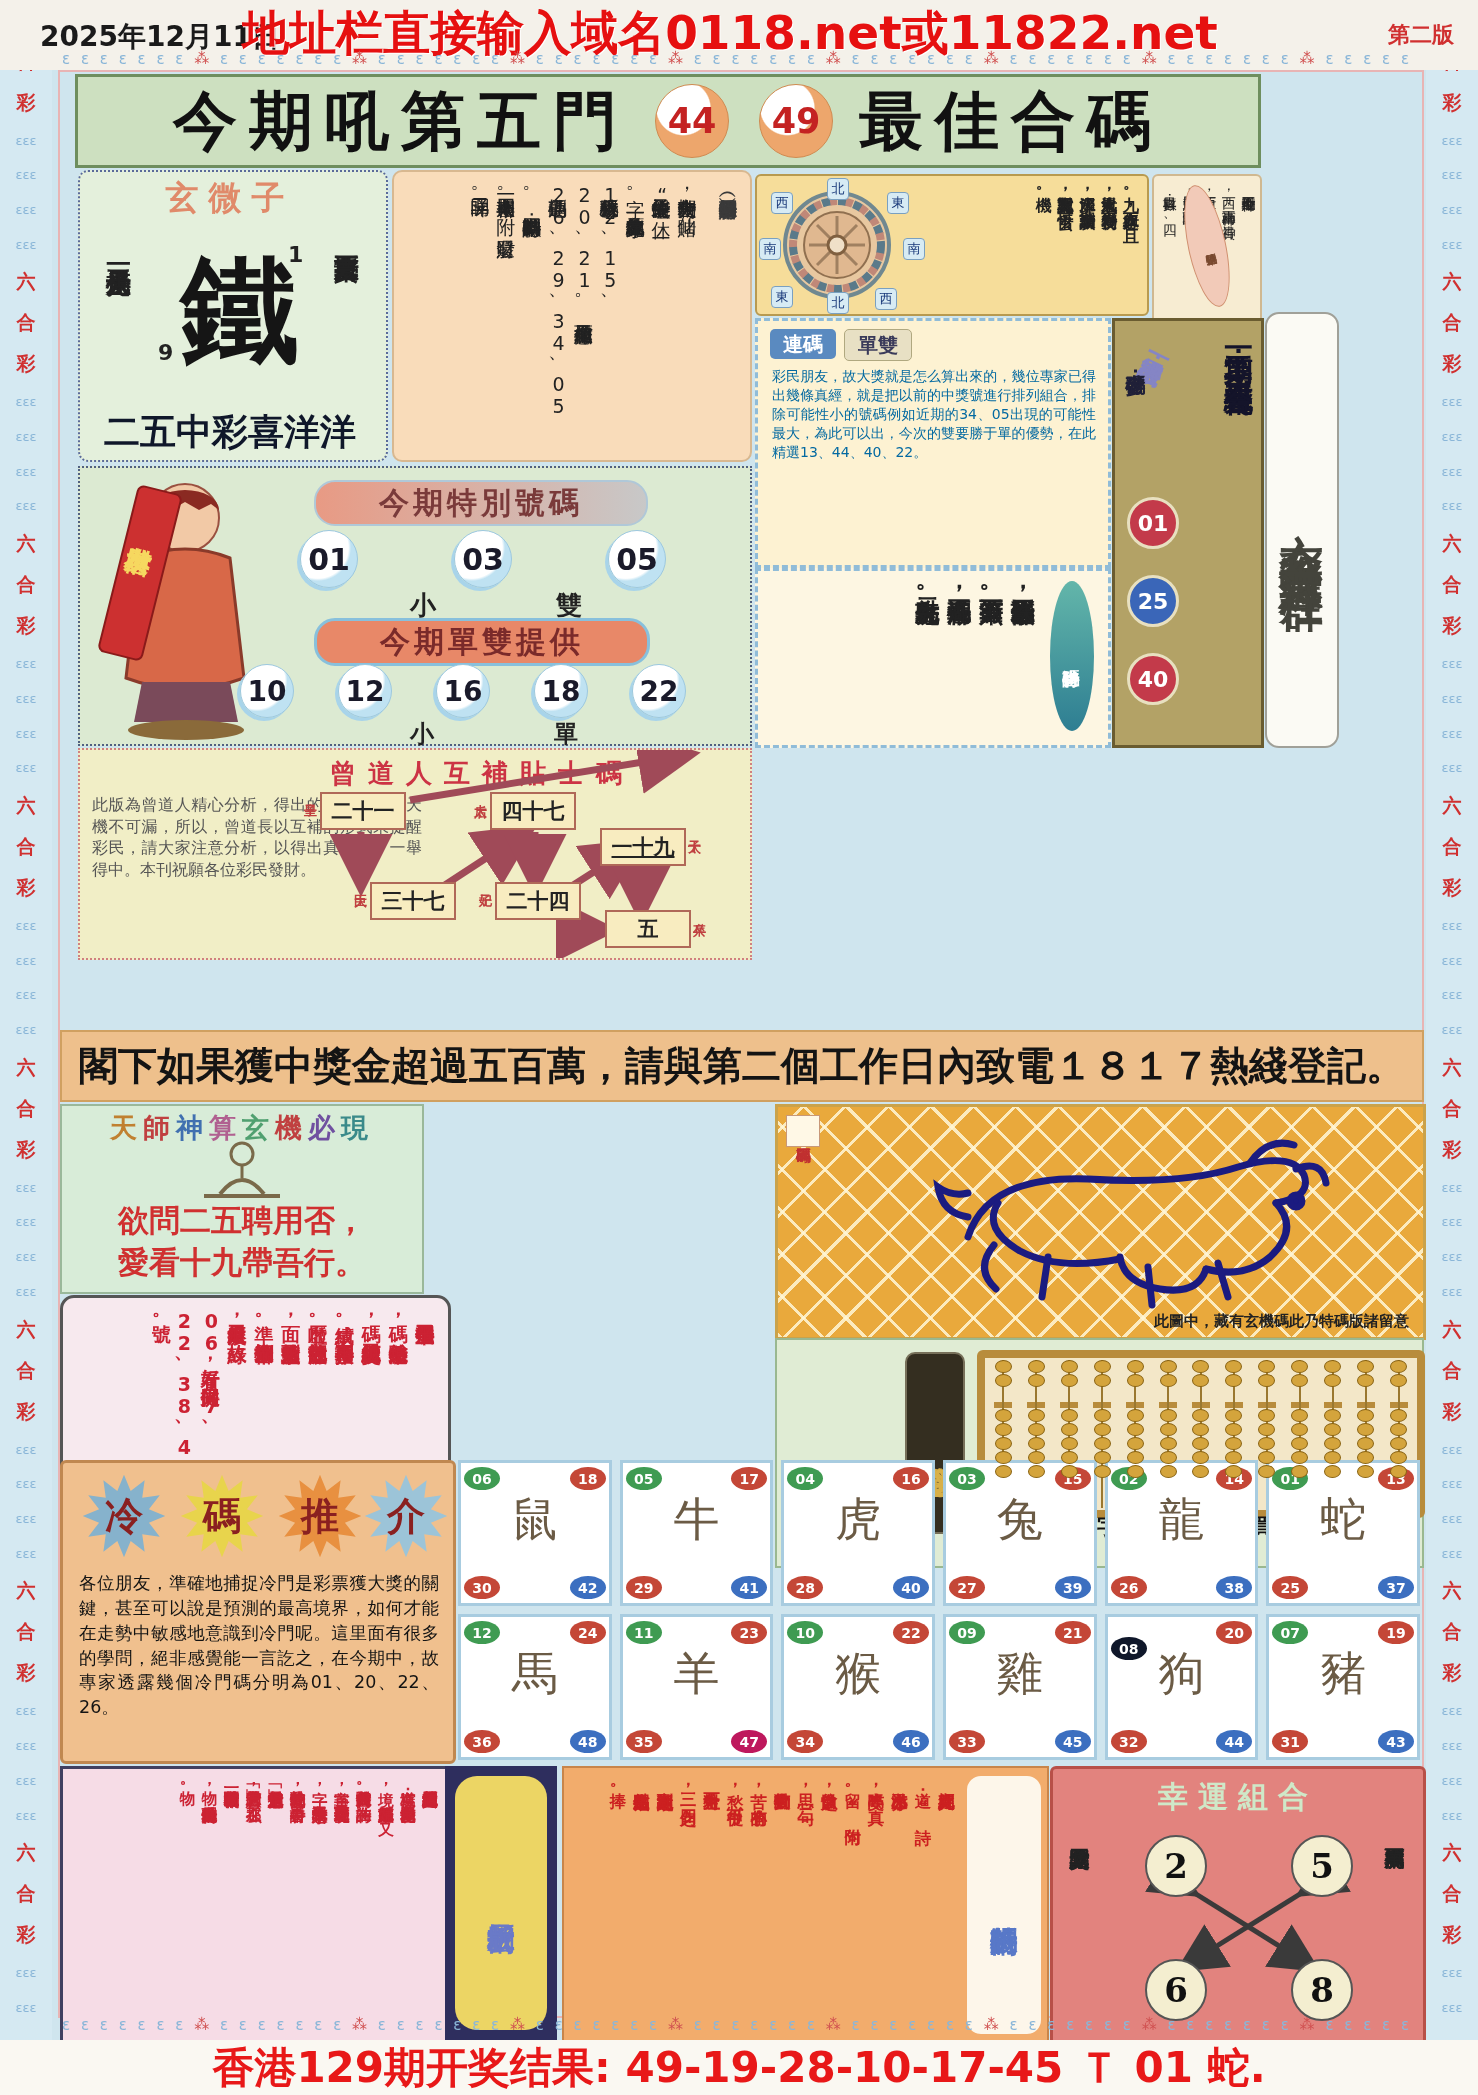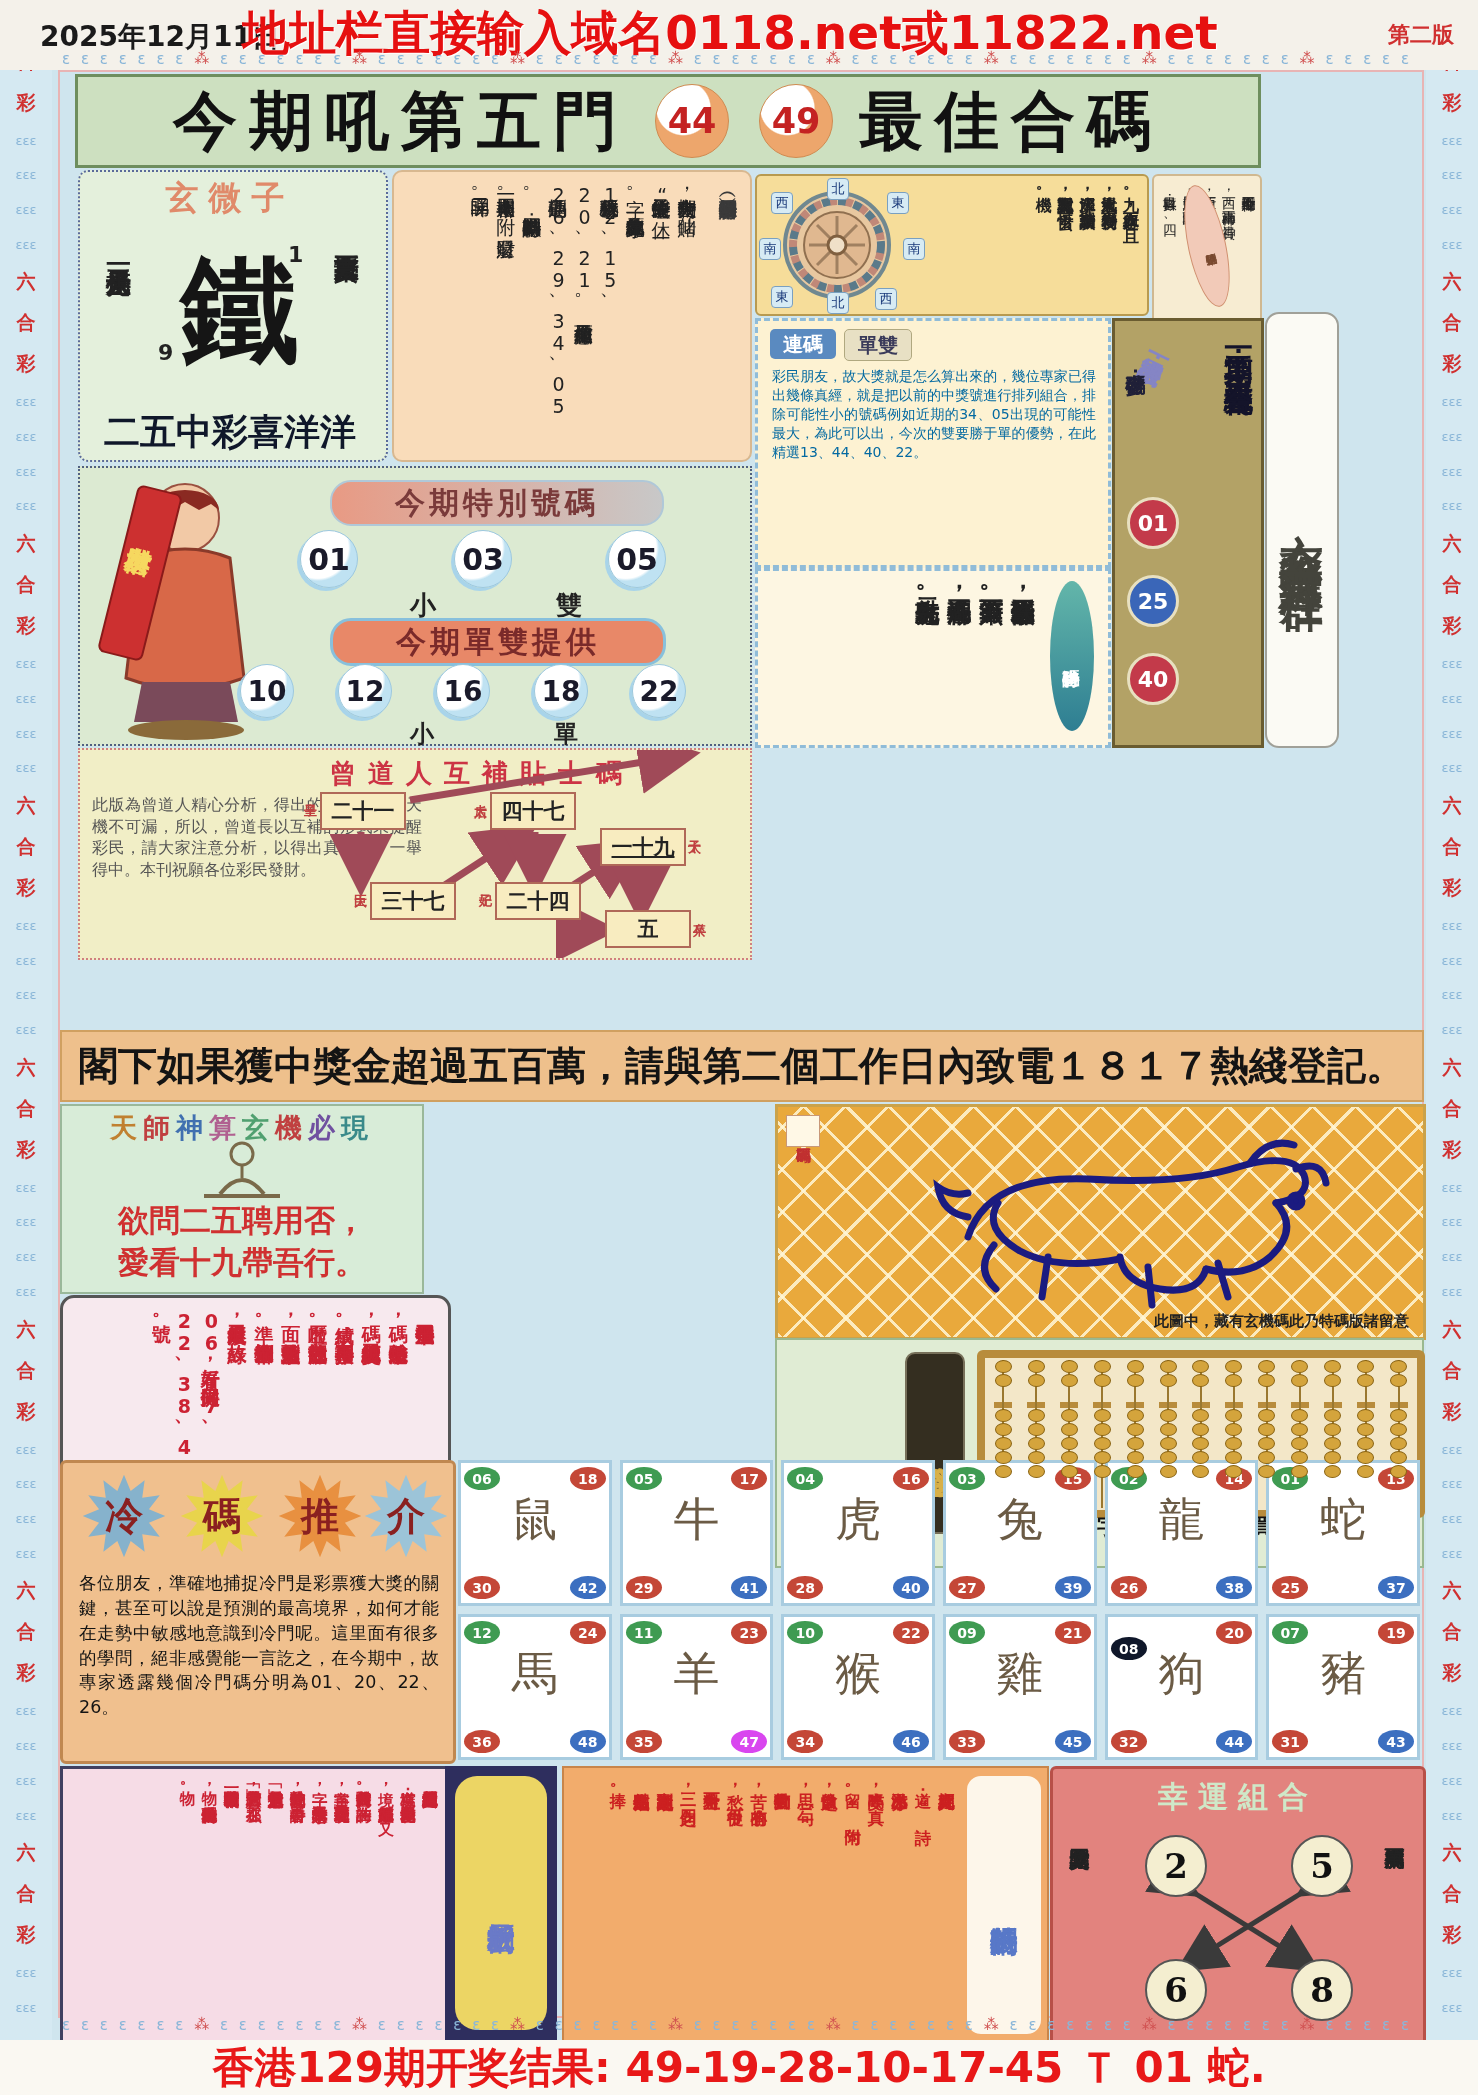--- a/index.html
+++ b/index.html
@@ -52,21 +52,21 @@
   .poem-oval div{font-size:17px;font-weight:bold;color:#fff;}
   .poem-cols{position:absolute;right:72px;left:10px;top:10px;bottom:8px;font-size:24px;font-weight:bold;color:#222;line-height:1.12;}
   .refbox{left:1112px;top:318px;width:146px;height:424px;background:#b3a266;border:3px solid #6a5c30;}
   .ref-main{position:absolute;right:6px;top:12px;height:400px;font-size:29px;font-weight:800;color:#14142a;line-height:1.15;}
   .ref-diag{position:absolute;left:28px;top:22px;font-size:24px;font-weight:bold;color:#8585c5;transform:rotate(26deg);}
   .ref-label{position:absolute;left:8px;top:38px;font-size:20px;font-weight:bold;color:#202038;}
   .ref-balls{position:absolute;left:12px;top:176px;display:flex;flex-direction:column;gap:26px;}
   .refball{width:46px;height:46px;border-radius:50%;color:#fff;font-size:22px;font-weight:800;display:flex;align-items:center;justify-content:center;border:3px solid #e8e0c0;}
   
   .special{left:78px;top:466px;width:670px;height:276px;background:#dcead2;border:2px dotted #506080;}
-  .pill{position:absolute;left:250px;width:330px;height:42px;border-radius:21px;display:flex;align-items:center;justify-content:center;font-size:30px;font-weight:900;letter-spacing:4px;}
+  .pill{position:absolute;left:234px;width:330px;height:42px;border-radius:21px;display:flex;align-items:center;justify-content:center;font-size:30px;font-weight:900;letter-spacing:4px;}
   .pill1{top:12px;background:linear-gradient(90deg,#e89a84,#c8c8c8);color:#7a3a3a;border:2px solid #b0c8d8;}
   .pill2{top:150px;background:#e88868;color:#7a2a2a;border:3px solid #88c0dc;}
   .bubble{border-radius:50%;background:radial-gradient(circle at 30% 30%,#ffffff 0 55%,#bfe2f2 60% 100%);border:1px solid #9cc8e0;display:flex;align-items:center;justify-content:center;font-weight:bold;color:#1a1a2a;box-shadow:-3px 3px 0 #a8d4ea;}
   .brow{position:absolute;display:flex;}
   .brow1{left:220px;top:62px;gap:96px;}
   .brow1 .bubble{width:56px;height:56px;font-size:30px;}
   .brow2{left:160px;top:196px;gap:44px;}
   .brow2 .bubble{width:52px;height:52px;font-size:28px;}
   .tagrow{position:absolute;font-size:26px;font-weight:bold;color:#222;letter-spacing:120px;}
   .tag1{left:330px;top:120px;}
@@ -697,21 +697,21 @@
         <div class="oval" style="left: 3px; top: 4px; background: rgb(63, 155, 82);">12</div>
         <div class="oval" style="right: 3px; top: 4px; background: rgb(196, 71, 55);">24</div>
         <div class="oval" style="left: 3px; bottom: 4px; background: rgb(196, 71, 55);">36</div>
         <div class="oval" style="right: 3px; bottom: 4px; background: rgb(60, 111, 192);">48</div>
         <div class="animal">馬</div>
       </div>
       <div class="cell">
         <div class="oval" style="left: 3px; top: 4px; background: rgb(63, 155, 82);">11</div>
         <div class="oval" style="right: 3px; top: 4px; background: rgb(196, 71, 55);">23</div>
         <div class="oval" style="left: 3px; bottom: 4px; background: rgb(196, 71, 55);">35</div>
-        <div class="oval" style="right: 3px; bottom: 4px; background: #d946ef;">47</div>
+        <div class="oval" style="right: 3px; bottom: 4px; background: #be185d;">47</div>
         <div class="animal">羊</div>
       </div>
       <div class="cell">
         <div class="oval" style="left: 3px; top: 4px; background: rgb(63, 155, 82);">10</div>
         <div class="oval" style="right: 3px; top: 4px; background: rgb(196, 71, 55);">22</div>
         <div class="oval" style="left: 3px; bottom: 4px; background: rgb(196, 71, 55);">34</div>
         <div class="oval" style="right: 3px; bottom: 4px; background: rgb(60, 111, 192);">46</div>
         <div class="animal">猴</div>
       </div>
       <div class="cell">

